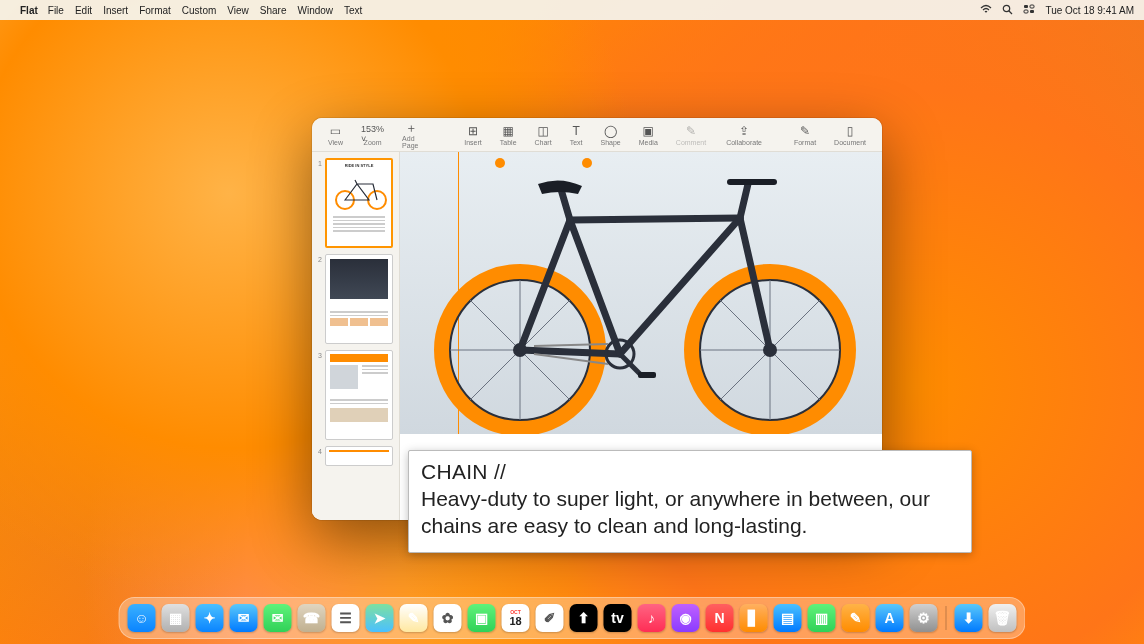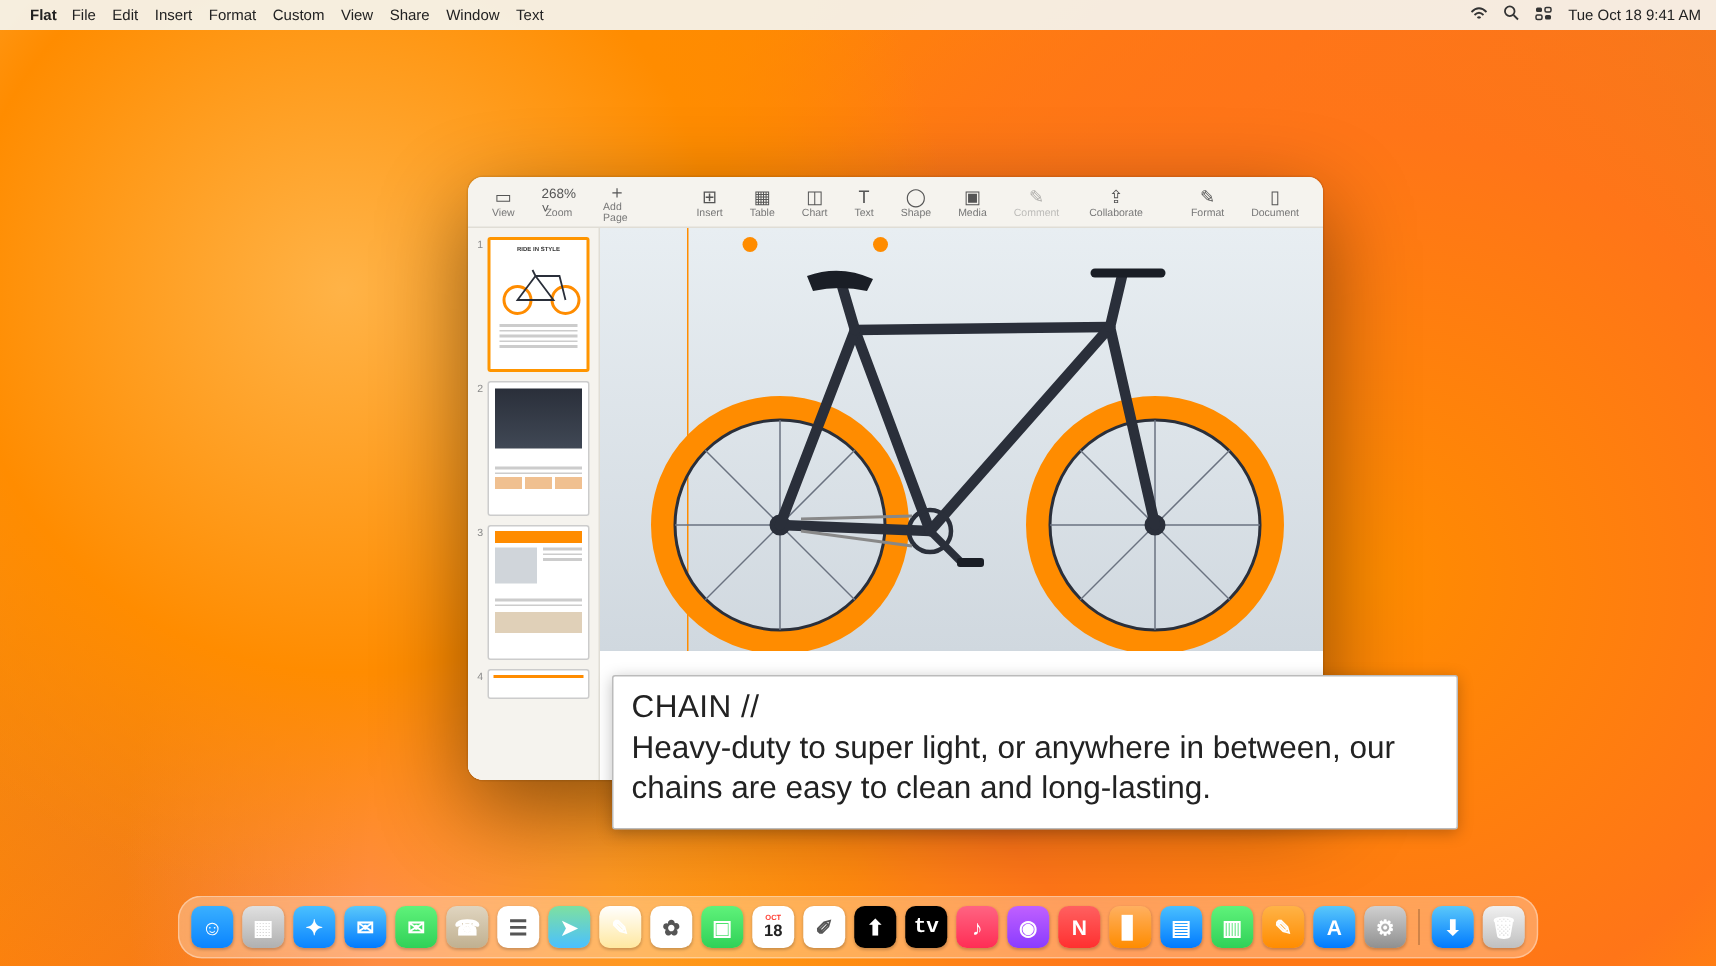--- a/index.html
+++ b/index.html
@@ -161,21 +161,21 @@
   </div>
 
   <div class="window">
 
     <div class="toolbar">
       <div class="tool-btn">
         <span class="ticon">▭</span>
         <span class="tlabel">View</span>
       </div>
       <div class="tool-btn">
-        <span class="ticon" style="font-size:9px"><span>268%</span> ˅</span>
+        <span class="ticon" style="font-size:9px"><span>153%</span> ˅</span>
         <span class="tlabel">Zoom</span>
       </div>
       <div class="tool-btn">
         <span class="ticon">＋</span>
         <span class="tlabel">Add Page</span>
       </div>
       <div style="width:40px"></div>
       <div class="tool-btn">
         <span class="ticon">⊞</span>
         <span class="tlabel">Insert</span>
@@ -377,21 +377,21 @@
       <div class="dock-icon" style="background: linear-gradient(rgb(126, 224, 160), rgb(74, 192, 255));">➤</div>
       <div class="dock-icon" style="background: linear-gradient(rgb(255, 255, 255), rgb(255, 232, 160));">✎</div>
       <div class="dock-icon" style="background: rgb(255, 255, 255); color: rgb(85, 85, 85);">✿</div>
       <div class="dock-icon" style="background: linear-gradient(rgb(95, 242, 122), rgb(48, 209, 88));">▣</div>
       <div class="dock-icon" style="background: rgb(255, 255, 255); color: rgb(255, 59, 48); font-size: 11px; font-weight: 700; flex-direction: column;">
         <div style="font-size:5px;color:#ff3b30">OCT</div>
         <div style="color:#222">18</div>
       </div>
       <div class="dock-icon" style="background: rgb(255, 255, 255); color: rgb(85, 85, 85);">✐</div>
       <div class="dock-icon" style="background: rgb(0, 0, 0);">⬆</div>
-      <div class="dock-icon" style="background: rgb(0, 0, 0); font-family: Liberation Mono, monospace;">tv</div>
+      <div class="dock-icon" style="background: rgb(0, 0, 0);">tv</div>
       <div class="dock-icon" style="background: linear-gradient(rgb(255, 100, 130), rgb(255, 45, 85));">♪</div>
       <div class="dock-icon" style="background: linear-gradient(rgb(192, 96, 255), rgb(138, 60, 255));">◉</div>
       <div class="dock-icon" style="background: linear-gradient(rgb(255, 96, 96), rgb(255, 48, 48));">N</div>
       <div class="dock-icon" style="background: linear-gradient(rgb(255, 176, 96), rgb(255, 140, 0));">▋</div>
       <div class="dock-icon" style="background: linear-gradient(rgb(74, 192, 255), rgb(0, 122, 255));">▤</div>
       <div class="dock-icon" style="background: linear-gradient(rgb(95, 242, 122), rgb(48, 209, 88));">▥</div>
       <div class="dock-icon" style="background: linear-gradient(rgb(255, 179, 71), rgb(255, 140, 0));">✎</div>
       <div class="dock-icon" style="background: linear-gradient(rgb(90, 200, 250), rgb(0, 122, 255));">A</div>
       <div class="dock-icon" style="background: linear-gradient(rgb(208, 208, 208), rgb(144, 144, 144));">⚙</div>
       <div class="dock-sep"></div>

